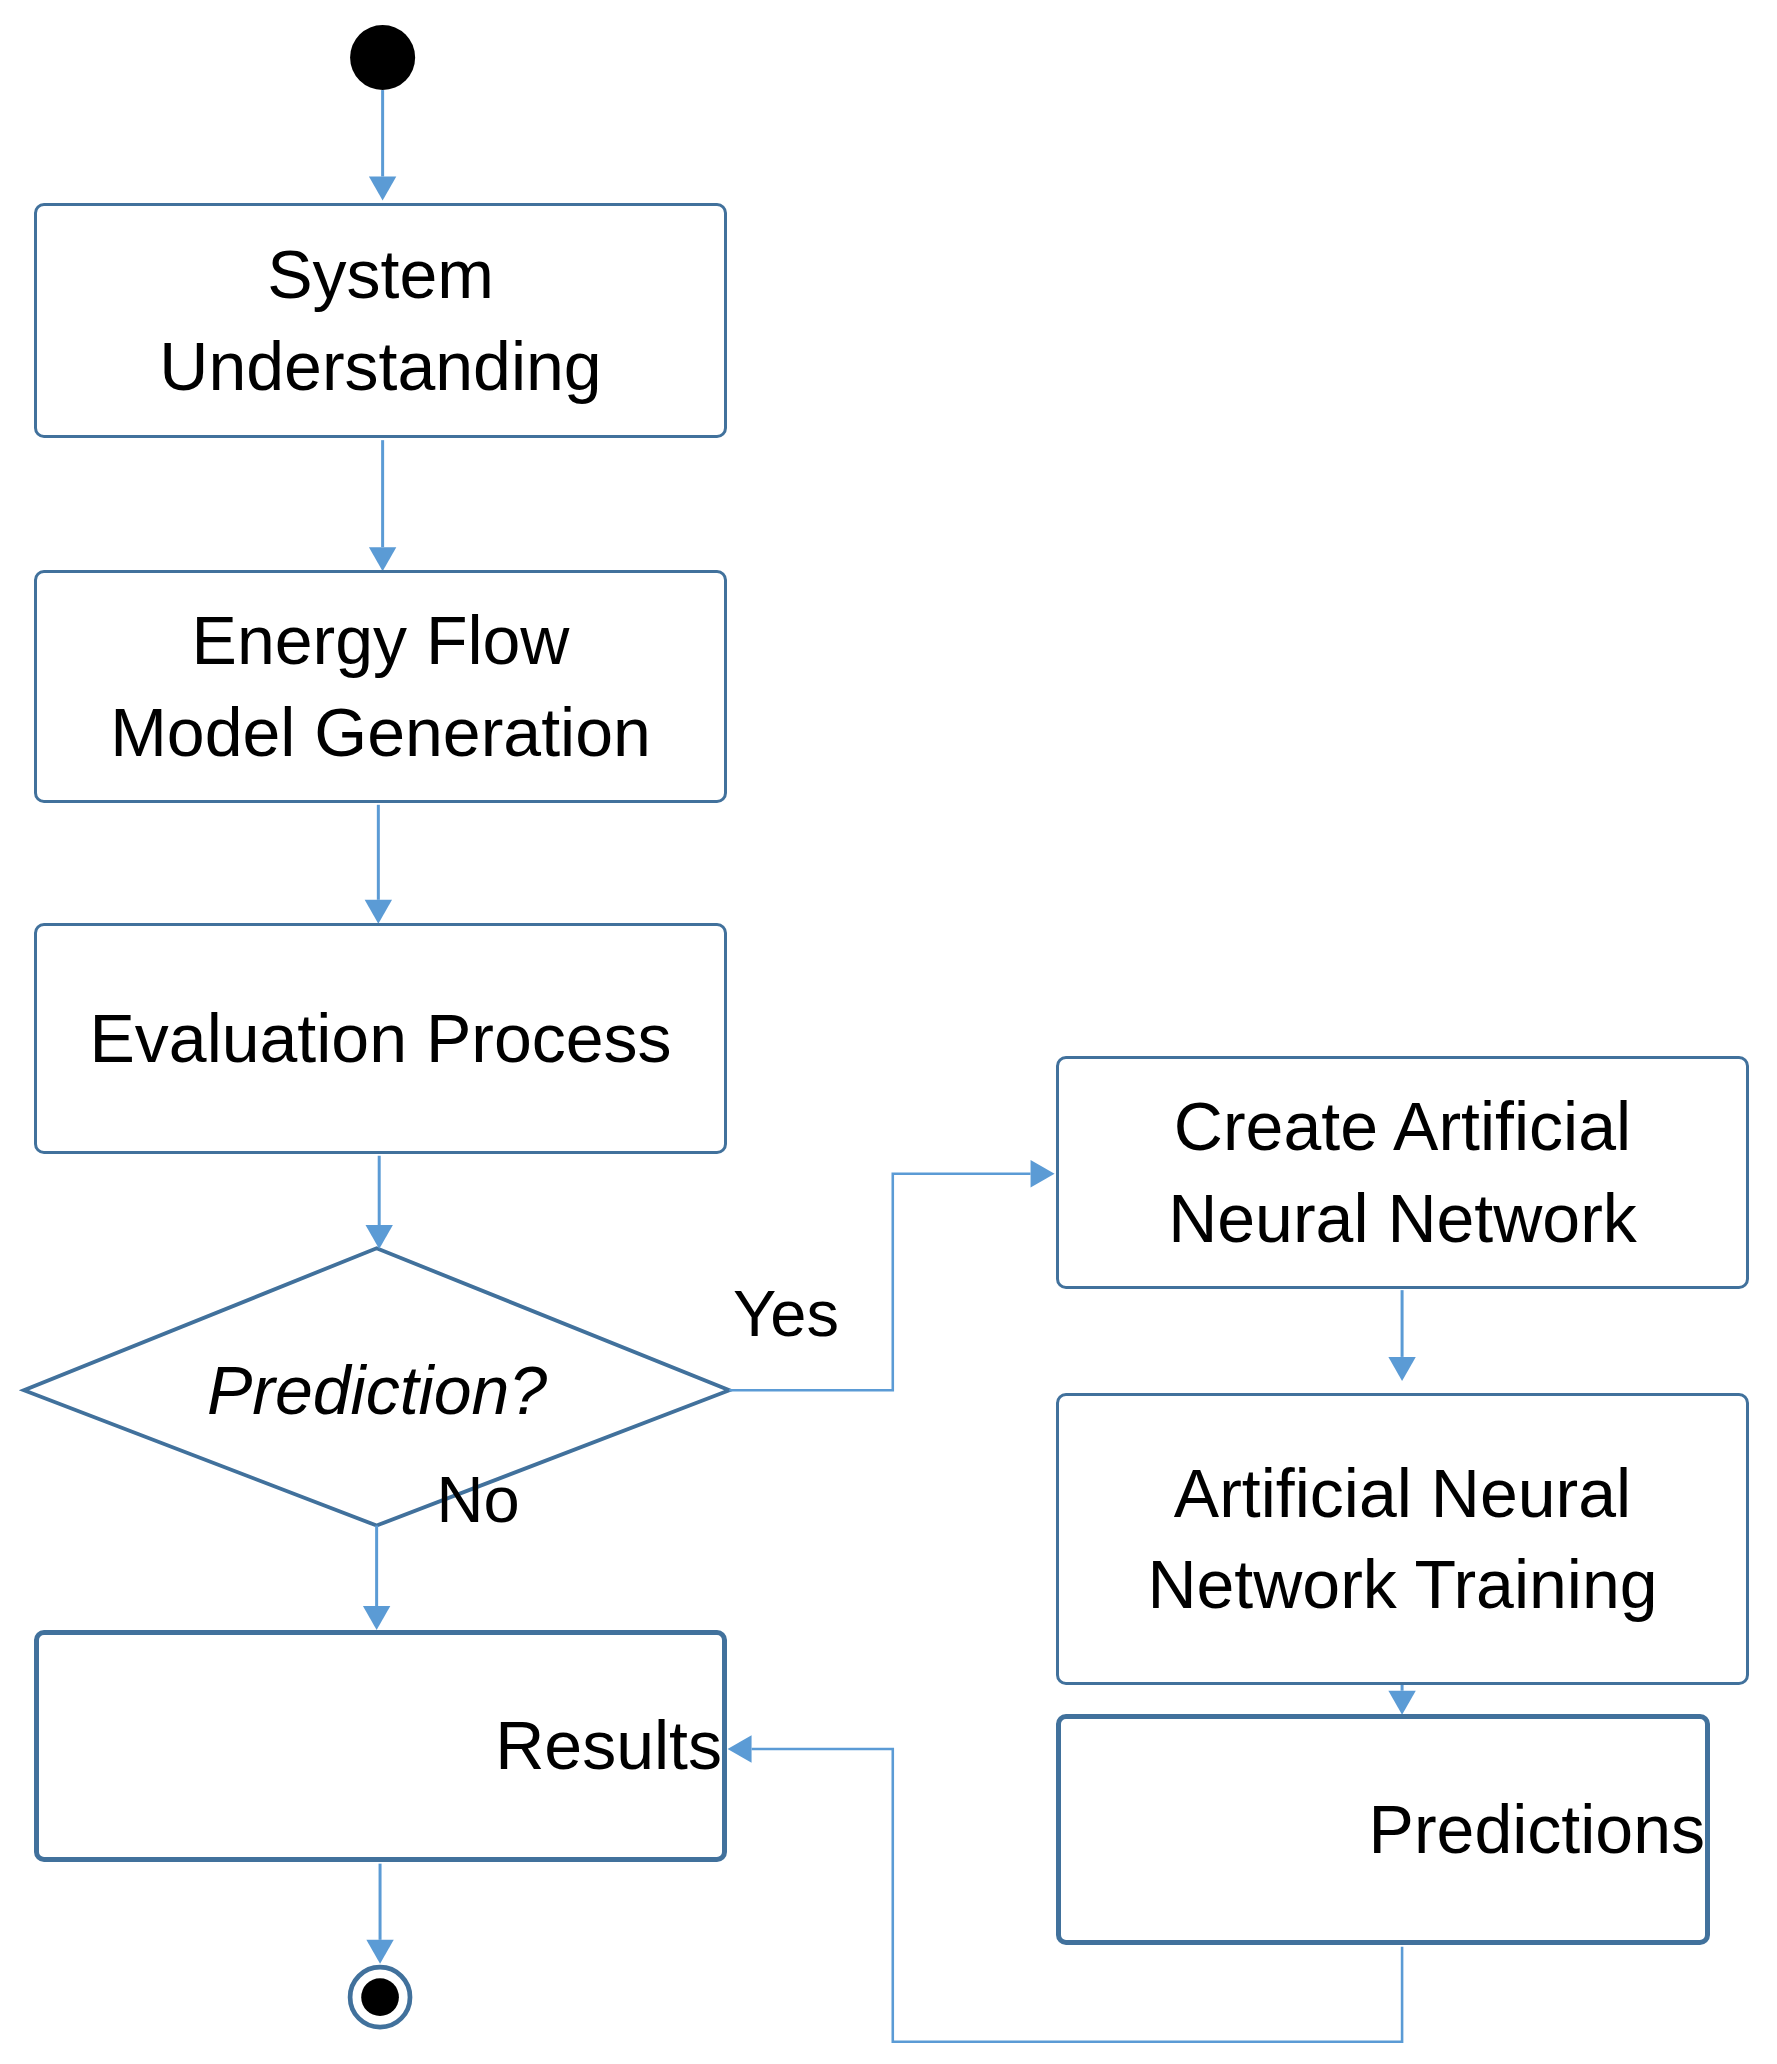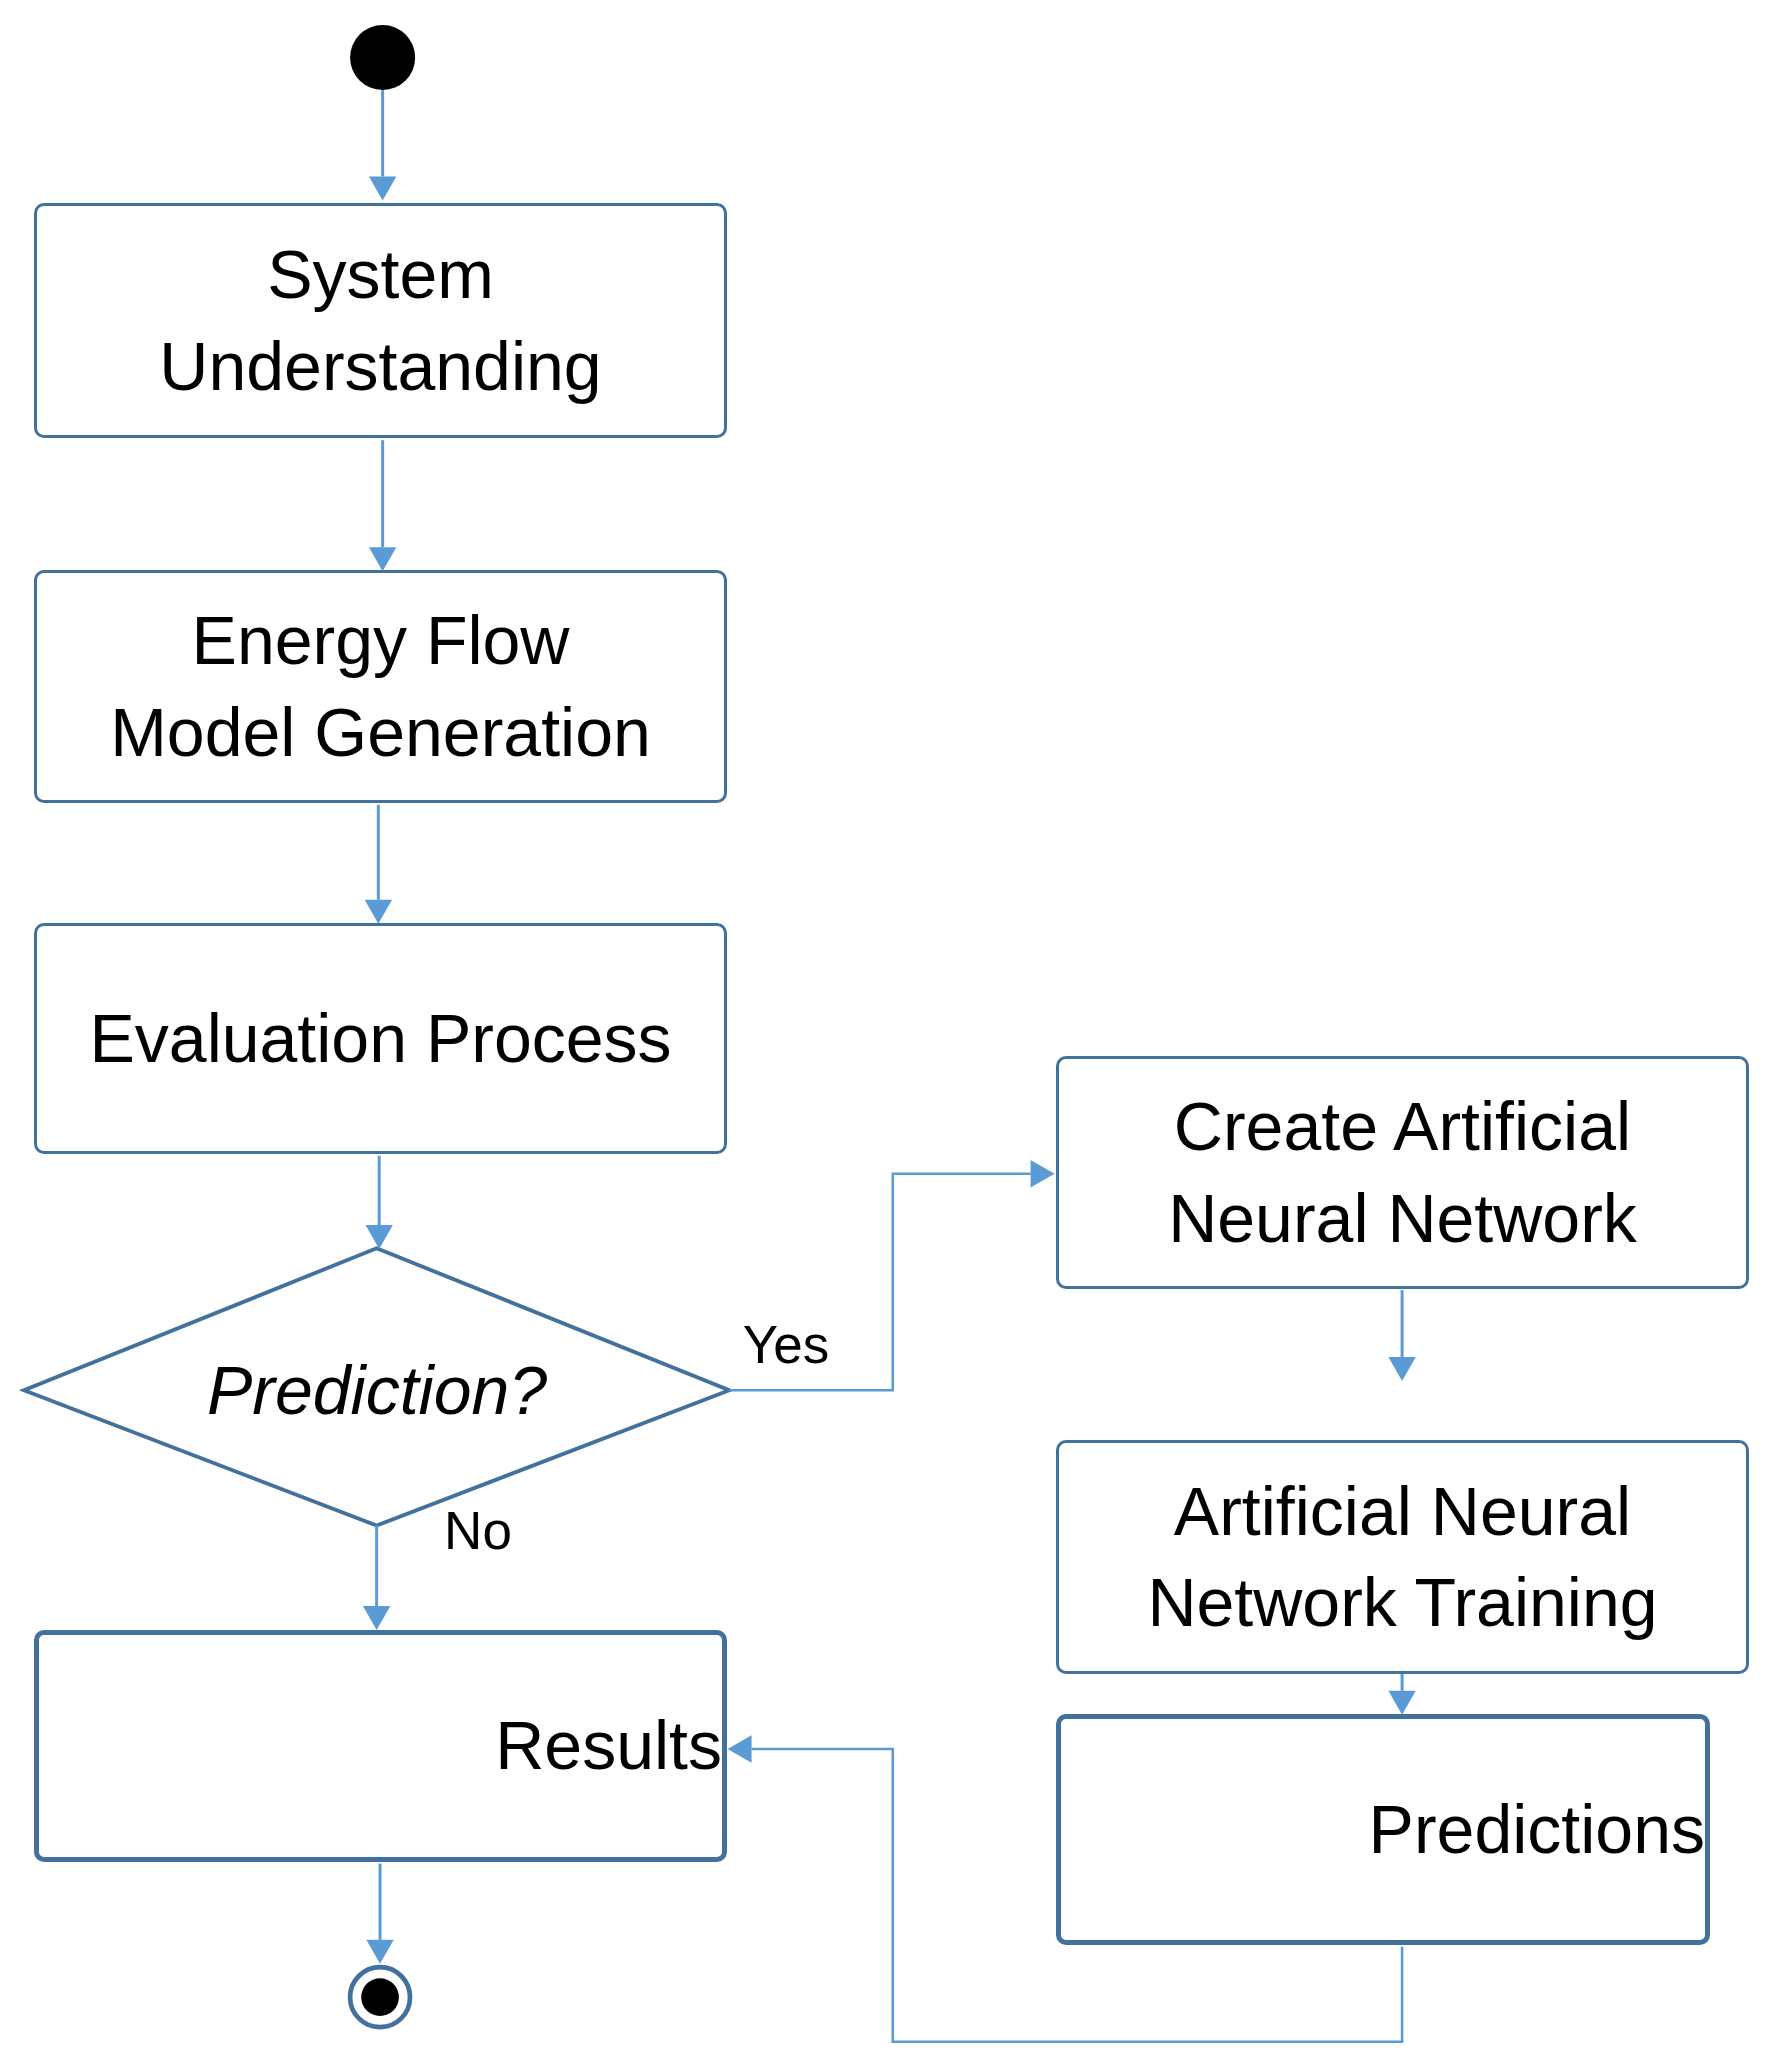--- a/index.html
+++ b/index.html
@@ -33,24 +33,23 @@
     text-align:center;
     font-size:68px;
     line-height:1.34;
     color:var(--text);
     white-space:pre-line;
   }
   .node.thick{border-width:5.1px;justify-content:flex-end;}
   .edge-label{
     position:absolute;
     transform:translate(-50%,-50%);
-    font-size:53px;
+    font-size:65px;
     color:var(--text);
     white-space:nowrap;
-    margin-top:31px;
   }
   .decision-label{
     position:absolute;
     transform:translate(-50%,-50%);
     font-size:68px;
     color:var(--text);
     white-space:nowrap;
     font-style:italic;
   }
 </style>
@@ -127,21 +126,21 @@
   <div class="node" style="left:34px;top:570px;width:693px;height:233px;"><span>Energy Flow
 Model Generation</span></div>
 
   <div class="node" style="left:34px;top:923px;width:693px;height:231px;"><span>Evaluation Process</span></div>
 
   <div class="node thick" style="left:34px;top:1630px;width:693px;height:232px;"><span>Results</span></div>
 
   <div class="node" style="left:1056px;top:1056px;width:693px;height:233px;"><span>Create Artificial
 Neural Network</span></div>
 
-  <div class="node" style="left:1056px;top:1440px;width:693px;height:234px;"><span>Artificial Neural
+  <div class="node" style="left:1056px;top:1393px;width:693px;height:292px;"><span>Artificial Neural
 Network Training</span></div>
 
   <div class="node thick" style="left:1056px;top:1714px;width:654px;height:231px;"><span>Predictions</span></div>
 
   <div class="decision-label" style="left:377px;top:1390px;">Prediction?</div>
 
   <div class="edge-label" style="left:786px;top:1313px;">Yes</div>
 
   <div class="edge-label" style="left:478px;top:1499px;">No</div>
 

